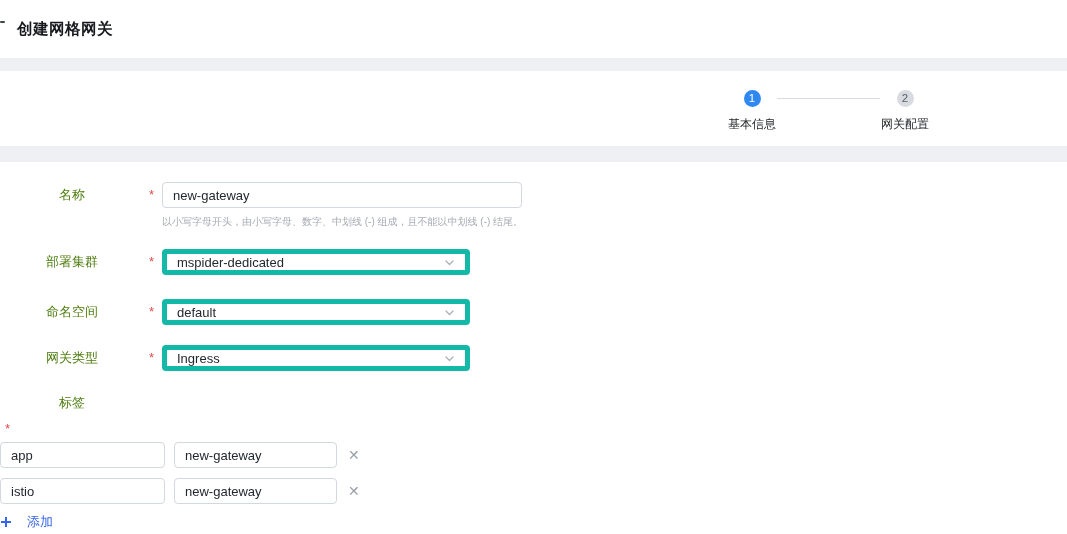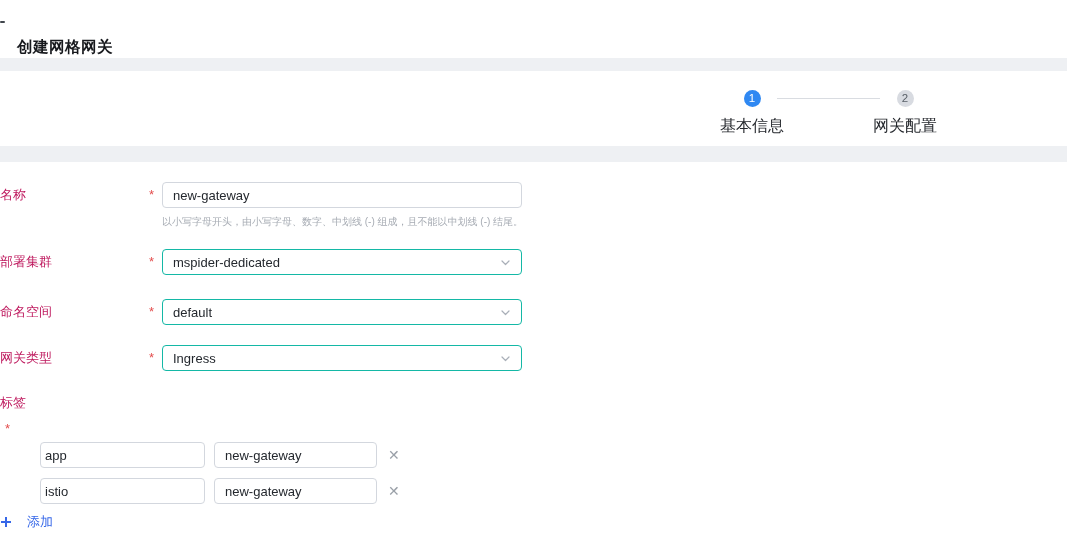--- a/index.html
+++ b/index.html
@@ -1,60 +1,60 @@
 <!DOCTYPE html>
 <html><head>
 <meta charset="utf-8">
 <style>
   * { margin:0; padding:0; box-sizing:border-box; }
   html,body { width:1067px; height:534px; background:#ffffff; overflow:hidden;
     font-family:"Liberation Sans","DejaVu Sans",sans-serif; }
 
-  .titlebar { position:relative; height:58px; background:#fff; display:flex; align-items:flex-end; }
+  .titlebar { position:relative; height:58px; background:#fff; display:flex; align-items:center; }
   .back-frag { position:absolute; left:0; top:21px; width:5px; height:2px; background:#41464d; border-radius:1px; }
   .page-title { margin-left:17px; font-size:15.5px; font-weight:700; color:#17191d; letter-spacing:.5px; }
 
   .band1 { height:13px; background:#eef0f3; }
   .band2 { height:16px; background:#eef0f3; }
 
   .stepper-card { position:relative; height:75px; background:#fff; }
   .stepper { position:absolute; left:727px; top:19px; display:flex; align-items:flex-start; }
   .step { width:50px; display:flex; flex-direction:column; align-items:center; }
   .step-dot { width:17px; height:17px; border-radius:50%; display:flex; align-items:center; justify-content:center;
     font-size:11.5px; line-height:1; }
   .step-dot.active { background:#2f88f2; color:#fff; }
   .step-dot.inactive { background:#d8dbe1; color:#596068; }
   .step-line { width:103px; height:1px; background:#d9dce1; margin-top:8px; }
-  .step-label { margin-top:9px; font-size:16px; color:#26292e; white-space:nowrap; }
+  .step-label { margin-top:9px; font-size:12px; color:#26292e; white-space:nowrap; }
 
   .form-card { background:#fff; padding-top:20px; height:372px; }
   .row { display:flex; align-items:flex-start; }
   .row.center { align-items:center;padding-left:36px; }
-  .lbl { width:144px; text-align:left; font-size:13px; color:#be185d; font-weight:500; line-height:26px; white-space:nowrap; }
+  .lbl { width:144px; text-align:center; font-size:13px; color:#4d7c0f; font-weight:500; line-height:26px; white-space:nowrap; }
   .req-slot { width:18px; padding-left:5px; color:#e34d4d; font-size:13px; line-height:26px; }
 
   .txt-input { width:360px; height:26px; border:1px solid #d3d7de; border-radius:4px; padding:0 10px;
     font-size:13px; color:#24282e; font-family:inherit; outline:none; background:#fff; }
-  .select { width:360px; height:26px; border:1px solid #14b8a6; border-radius:4px; padding:0 10px;
+  .select { width:308px; height:26px; border:5px solid #14b8a6; border-radius:4px; padding:0 10px;
     display:flex; align-items:center; justify-content:space-between; background:#fff; cursor:pointer; }
   .select-value { font-size:13px; color:#24282e; }
   .chevron { display:flex; align-items:center; }
 
   .hint { margin-left:162px; margin-top:7px; font-size:10px; color:#a6abb3; }
 
   .row-cluster { margin-top:20px; }
   .row-namespace { margin-top:24px; }
   .row-type { margin-top:20px; }
   .row-labels { margin-top:19px;flex-direction:column; }
   .row-annotations { margin-top:25px; }
 
   .kv-row { display:flex; align-items:center; }
   .kv-row + .kv-row { margin-top:10px; }
-  .kv-key { width:165px; height:26px; border:1px solid #d3d7de; border-radius:4px; padding:0 4px;
-    font-size:13px; color:#24282e; font-family:inherit; outline:none;margin-left:40px; }
+  .kv-key { width:165px; height:26px; border:1px solid #d3d7de; border-radius:4px; padding:0 10px;
+    font-size:13px; color:#24282e; font-family:inherit; outline:none; }
   .kv-val { width:163px; height:26px; border:1px solid #d3d7de; border-radius:4px; padding:0 10px;
     font-size:13px; color:#24282e; font-family:inherit; outline:none; margin-left:9px; }
   .kv-remove { margin-left:9px; border:none; background:none; color:#9aa0a8; font-size:14px; line-height:1;
     cursor:pointer; padding:0 2px; }
 
   .add-link { display:inline-flex; align-items:center; gap:15px; margin-top:9px; cursor:pointer; background:none; border:none; padding:0; }
   .add-link .plus { display:flex; }
   .add-link .add-text { font-size:13px; color:#3667e8; font-family:inherit; }
   .row-annotations .add-link { margin-top:0; }
 </style>

